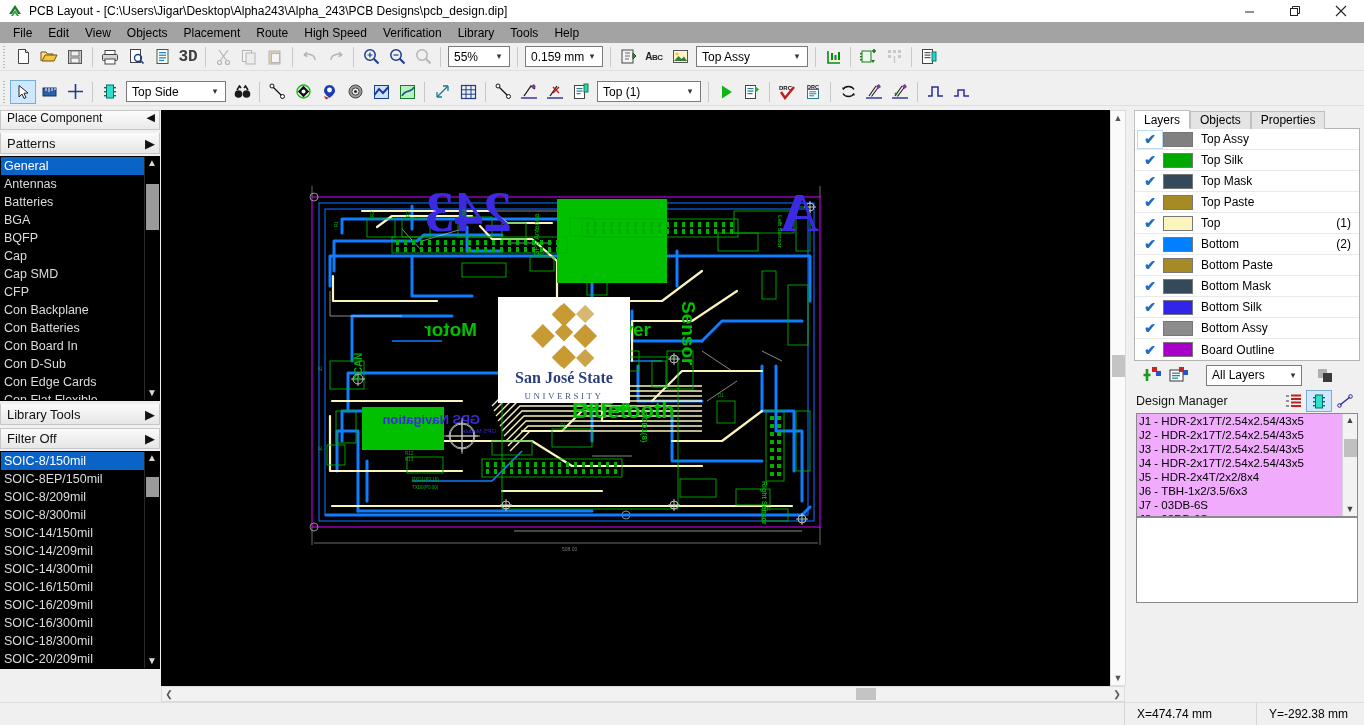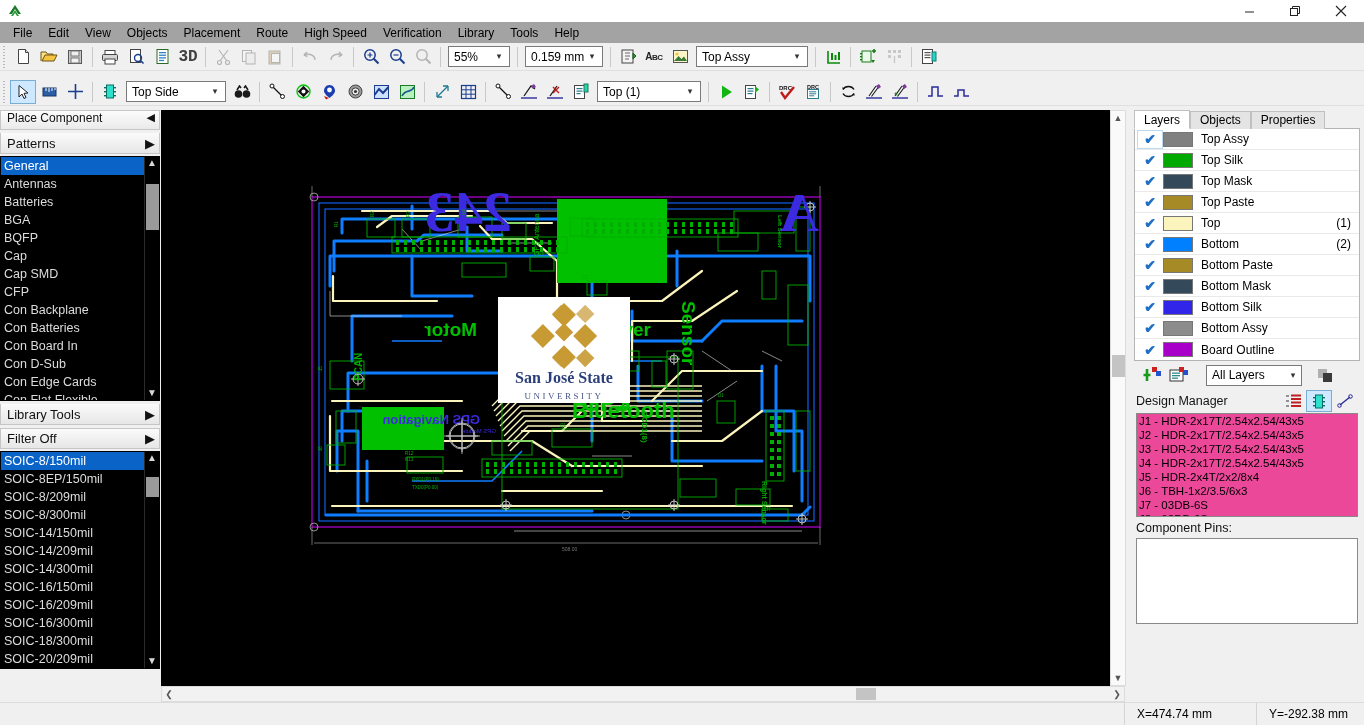--- a/index.html
+++ b/index.html
@@ -166,22 +166,22 @@
   }
   .lt-combo .cval { flex: 1 1 auto; }
   .lt-combo .carrow { width: 16px; text-align: center; font-size: 9px; color: #333; }
 
   .dm-header { display: flex; align-items: center; height: 24px; padding: 0 6px 0 6px; }
   .dm-title { font-size: 12.5px; color: #111; flex: 1 1 auto; }
   .dm-btn { width: 26px; height: 22px; display: flex; align-items: center; justify-content: center; border: 1px solid transparent; }
   .dm-btn.active { background: #cde8ff; border: 1px solid #7aadd4; }
 
   .dm-list {
-    background: #ec4899; border: 1px solid #8a8a8a; margin: 0 6px; height: 104px;
-    display: flex; overflow: hidden; position: relative; flex-direction: column;
+    background: #f0abfc; border: 1px solid #8a8a8a; margin: 0 6px; height: 104px;
+    display: flex; overflow: hidden; position: relative;
   }
   .dm-list .items { flex: 1 1 auto; padding-left: 2px; }
   .dm-li { height: 14px; line-height: 14px; font-size: 11.5px; color: #000; white-space: nowrap; }
   .dm-scroll {
     width: 15px; background: #f2f2f2; border-left: 1px solid #d8d8d8;
     display: flex; flex-direction: column; align-items: center; justify-content: space-between; flex: 0 0 auto;
   }
   .dm-scroll .arr { font-size: 9px; color: #444; height: 13px; line-height: 13px; }
   .dm-scroll .track { position: relative; flex: 1 1 auto; width: 13px; }
   .dm-scroll .thumb { position: absolute; top: 12px; left: 0; width: 13px; height: 18px; background: #c0c0c0; }
@@ -209,20 +209,21 @@
 
 <div id="app">
 
   <div class="titlebar">
     <div class="title-icon">
       <svg width="16" height="16" viewBox="0 0 16 16">
         <path d="M2 11 L8 2 L14 11 L11 11 L8 6 L5 11 Z" fill="#1a7a2a"></path>
         <path d="M4 13 L8 7 L12 13 L10 13 L8 10 L6 13 Z" fill="#2a9a3a"></path>
       </svg>
     </div>
+    <div class="title-text">PCB Layout - [C:\Users\Jigar\Desktop\Alpha243\Alpha_243\PCB Designs\pcb_design.dip]</div>
     <div class="win-btns">
       <div class="win-btn">
         <svg width="11" height="11" viewBox="0 0 11 11">
             <path d="M1 6 L10 6" stroke="#222" stroke-width="1" fill="none"></path>
           </svg>
       </div>
       <div class="win-btn">
         <svg width="11" height="11" viewBox="0 0 11 11">
           <rect x="0.5" y="2.5" width="7" height="7" stroke="#222" fill="none" stroke-width="1"></rect>
           <path d="M2.5 2.5 L2.5 0.5 L9.5 0.5 L9.5 7.5 L7.5 7.5" stroke="#222" fill="none" stroke-width="1"></path>
@@ -1321,21 +1322,20 @@
       </div>
       <div class="dm-scroll">
         <div class="arr">▲</div>
         <div class="track">
           <div class="thumb"></div>
         </div>
         <div class="arr">▼</div>
       </div>
     </div>
 
-    <div class="cp-label">Component Pins:</div>
     <div class="cp-box"></div>
   </div>
 
   <div class="statusbar">
     <div class="status-fill"></div>
     <div class="status-cell">X=474.74 mm</div>
     <div class="status-cell">Y=-292.38 mm</div>
   </div>
 
 </div>

